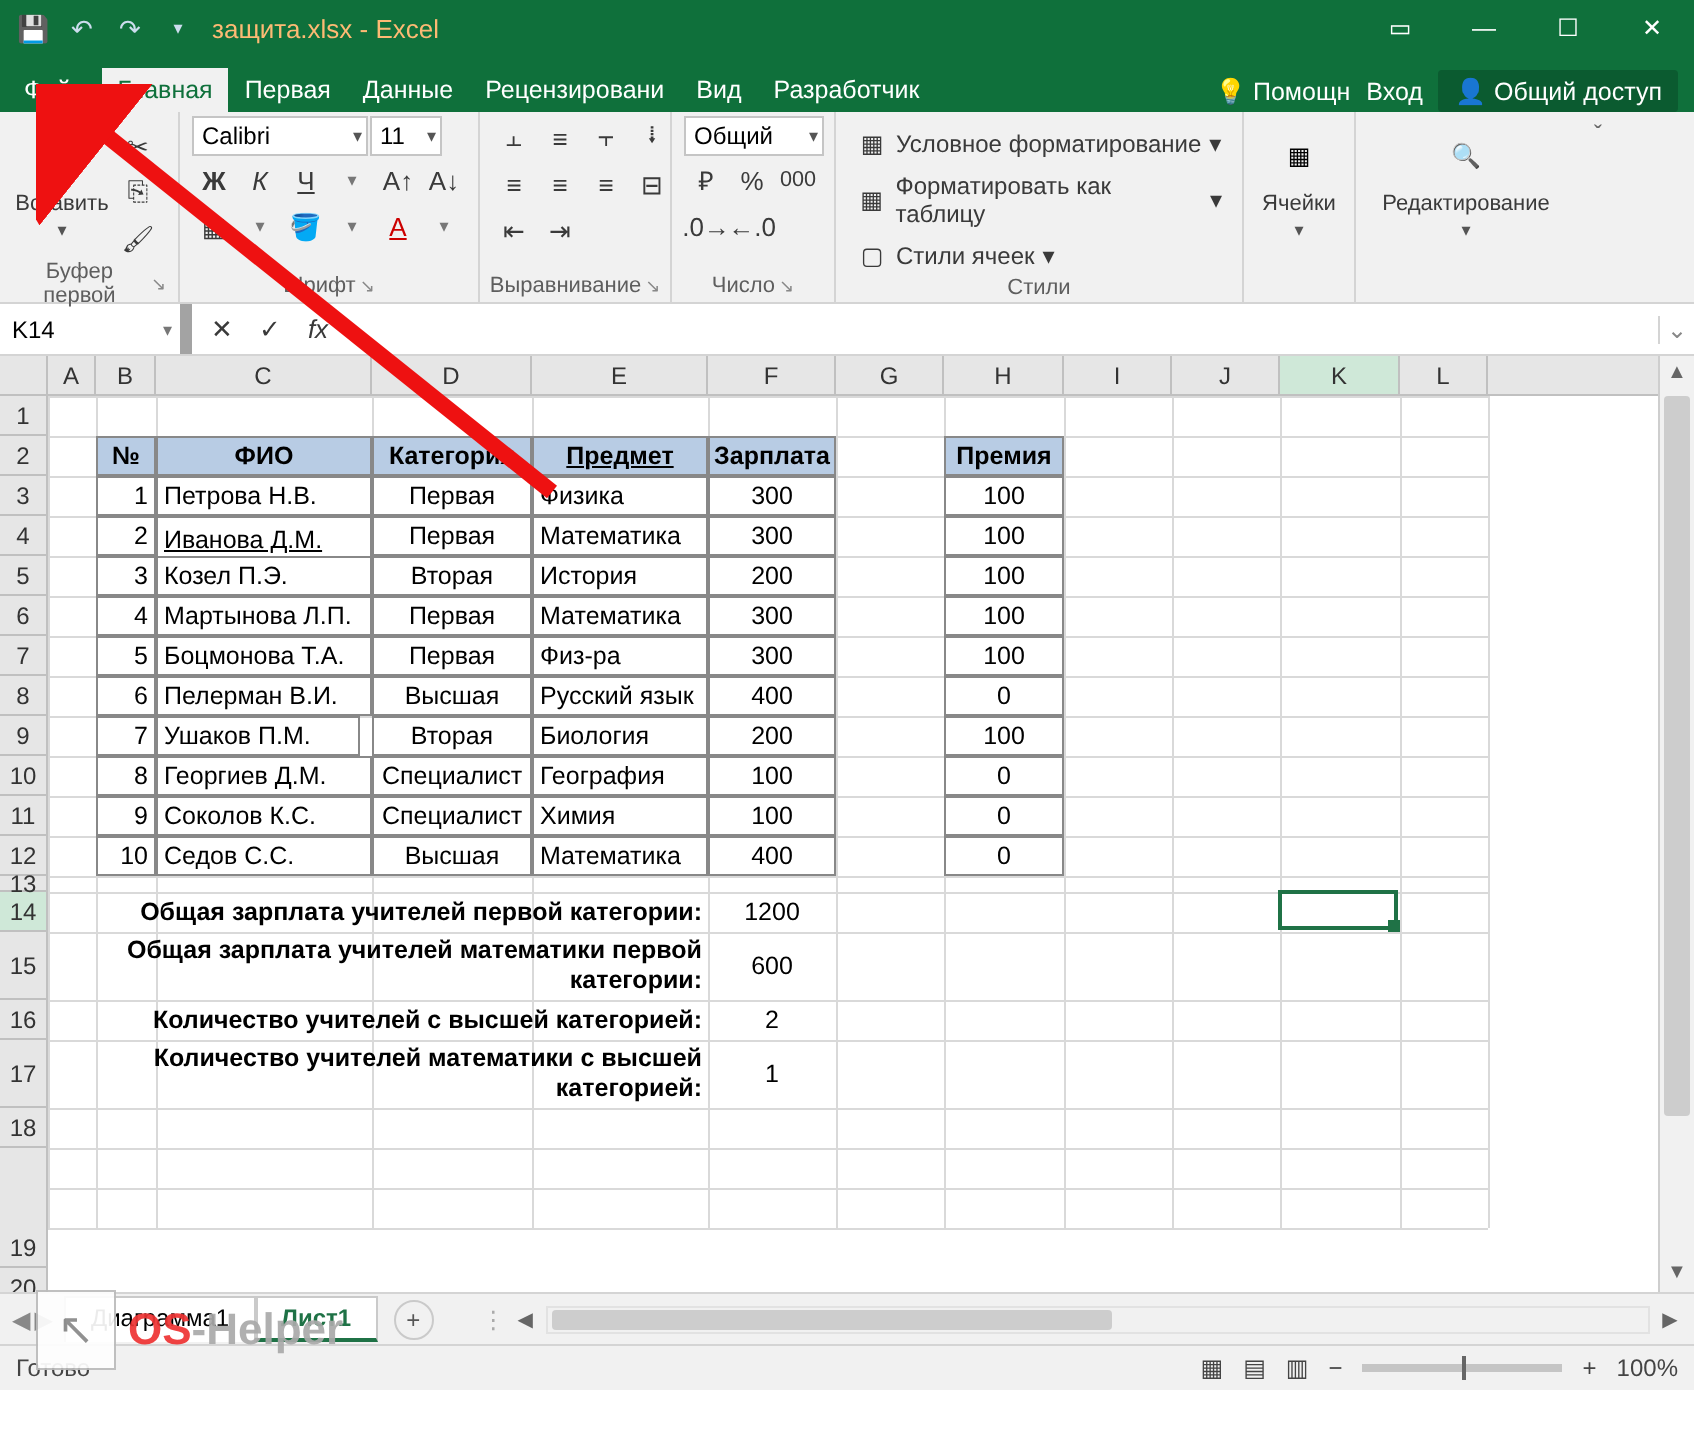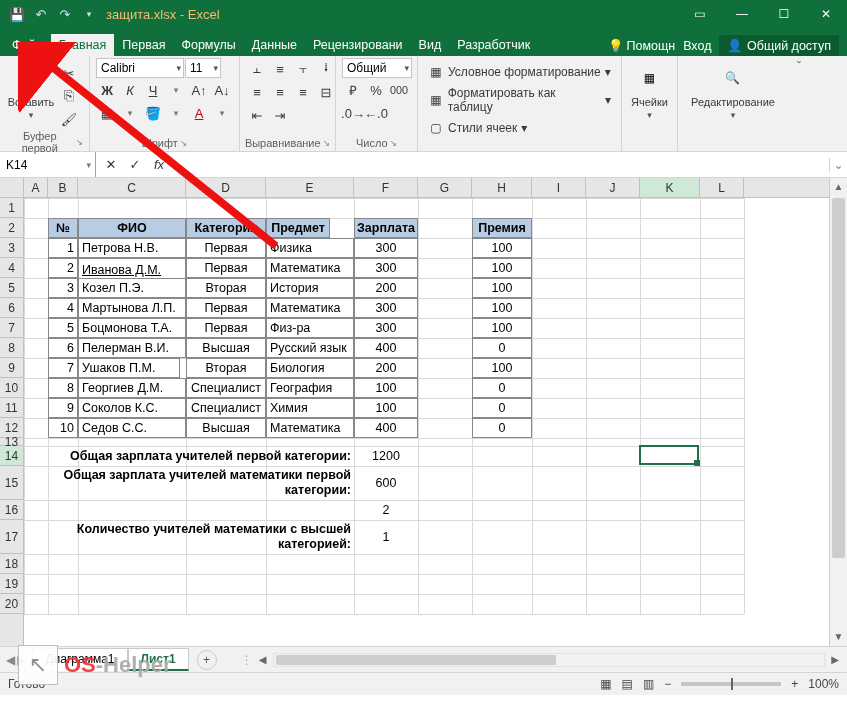--- a/index.html
+++ b/index.html
@@ -33,21 +33,21 @@
 .col { display: flex; flex-direction: column; gap: 1px; }
 .row { display: flex; gap: 1px; align-items: center; }
 .font-sel { border:1px solid #c5c5c5; background:#fff; height:20px; font-size:12px; padding:0 14px 0 4px; position:relative; display:flex; align-items:center; }
 .font-sel::after { content:"▾"; position:absolute; right:2px; font-size:9px; color:#555;}
 .glabel-d::after { content:" ↘"; font-size:9px; color:#888;}
 .styles-btn { display: flex; align-items: center; gap: 4px; font-size: 12px; color: #3a3a3a; padding: 2px 4px; }
 .styles-btn .ico { width:16px; height:16px; display:flex; align-items:center; justify-content:center; }
 
 
 .fxbar { height: 26px; border-bottom: 1px solid #d4d4d4; display: flex; align-items: center; background: #fff; }
-.namebox { width: 96px; border-right: 1px solid #a3a3a3; height: 100%; display: flex; align-items: center; padding: 0 6px; position: relative; font-size: 12px; }
+.namebox { width: 96px; border-right: 6px solid #a3a3a3; height: 100%; display: flex; align-items: center; padding: 0 6px; position: relative; font-size: 12px; }
 .namebox::after { content:"▾"; position:absolute; right:4px; font-size:9px; color:#777;}
 .fx-btns { display: flex; gap: 2px; padding: 0 4px; color: #b0b0b0; }
 .fx-input { flex: 1; padding: 0 6px; font-size: 12px; }
 
 
 .grid-wrap { position: relative; height: 468px; overflow: hidden; background: #fff; }
 .colhdrs { display:flex; height:20px; background:#e6e6e6; border-bottom:1px solid #c0c0c0; }
 .rowhdr-corner { width:24px; border-right:1px solid #c0c0c0; background:#e6e6e6;}
 .colhdr { border-right:1px solid #c0c0c0; text-align:center; font-size:12px; color:#333; line-height:20px; }
 .colhdr.sel { background:#cfe8d8; }
@@ -109,21 +109,20 @@
     <span class="winctl-btn">☐</span>
     <span class="winctl-btn">✕</span>
   </div>
 </div>
 
 <div class="tabs">
   <div id="tabs-holder" style="display: flex;">
       <div class="tab">Файл</div>
       <div class="tab active">Главная</div>
       <div class="tab">Первая</div>
-      <div class="tab">Формулы</div>
       <div class="tab">Данные</div>
       <div class="tab">Рецензировани</div>
       <div class="tab">Вид</div>
       <div class="tab">Разработчик</div>
     </div>
   <div class="tabs-right">
     <span class="help">💡 <span>Помощн</span></span>
     <span class="help">Вход</span>
     <span class="share">👤 <span>Общий доступ</span></span>
   </div>
@@ -207,20 +206,21 @@
       </div>
     </div>
     <div class="group-label glabel-d">Число</div>
   </div>
   <div class="group" style="width:204px">
     <div class="group-body col" style="padding-top:4px;gap:2px">
       <div class="styles-btn"><span class="ico">▦</span><span>Условное форматирование</span> ▾</div>
       <div class="styles-btn"><span class="ico">▦</span><span>Форматировать как таблицу</span> ▾</div>
       <div class="styles-btn"><span class="ico">▢</span><span>Стили ячеек</span> ▾</div>
     </div>
+    <div class="group-label">Стили</div>
   </div>
   <div class="group" style="width:56px">
     <div class="group-body">
         <div class="big-btn">
           <div class="icon-box">▦</div>
           <div class="lbl">Ячейки</div>
           <div style="font-size:9px;color:#555">▾</div>
         </div>
       </div>
     <div class="group-label">&nbsp;</div>
@@ -278,21 +278,21 @@
         <div class="rowhdr" style="height: 20px; line-height: 20px;">9</div>
         <div class="rowhdr" style="height: 20px; line-height: 20px;">10</div>
         <div class="rowhdr" style="height: 20px; line-height: 20px;">11</div>
         <div class="rowhdr" style="height: 20px; line-height: 20px;">12</div>
         <div class="rowhdr" style="height: 8px; line-height: 8px;">13</div>
         <div class="rowhdr sel" style="height: 20px; line-height: 20px;">14</div>
         <div class="rowhdr" style="height: 34px; line-height: 34px;">15</div>
         <div class="rowhdr" style="height: 20px; line-height: 20px;">16</div>
         <div class="rowhdr" style="height: 34px; line-height: 34px;">17</div>
         <div class="rowhdr" style="height: 20px; line-height: 20px;">18</div>
-        <div class="rowhdr" style="height: 20px; line-height: 20px;">19</div>
+        <div class="rowhdr" style="height: 20px; line-height: 20px; margin-top: 40px;">19</div>
         <div class="rowhdr" style="height: 20px; line-height: 20px;">20</div>
       </div>
     <div class="cells" id="cells">
         <div class="gl-v" style="left: 0px; top: 0px; width: 1px; height: 416px;"></div>
         <div class="gl-v" style="left: 24px; top: 0px; width: 1px; height: 416px;"></div>
         <div class="gl-v" style="left: 54px; top: 0px; width: 1px; height: 416px;"></div>
         <div class="gl-v" style="left: 162px; top: 0px; width: 1px; height: 416px;"></div>
         <div class="gl-v" style="left: 242px; top: 0px; width: 1px; height: 416px;"></div>
         <div class="gl-v" style="left: 330px; top: 0px; width: 1px; height: 416px;"></div>
         <div class="gl-v" style="left: 394px; top: 0px; width: 1px; height: 416px;"></div>
@@ -319,21 +319,21 @@
         <div class="gl-h" style="top: 268px; left: 0px; height: 1px; width: 720px;"></div>
         <div class="gl-h" style="top: 302px; left: 0px; height: 1px; width: 720px;"></div>
         <div class="gl-h" style="top: 322px; left: 0px; height: 1px; width: 720px;"></div>
         <div class="gl-h" style="top: 356px; left: 0px; height: 1px; width: 720px;"></div>
         <div class="gl-h" style="top: 376px; left: 0px; height: 1px; width: 720px;"></div>
         <div class="gl-h" style="top: 396px; left: 0px; height: 1px; width: 720px;"></div>
         <div class="gl-h" style="top: 416px; left: 0px; height: 1px; width: 720px;"></div>
         <div class="cell tblhdr" style="left: 24px; top: 20px; width: 30px; height: 20px; justify-content: center;">№</div>
         <div class="cell tblhdr" style="left: 54px; top: 20px; width: 108px; height: 20px; justify-content: center;">ФИО</div>
         <div class="cell tblhdr" style="left: 162px; top: 20px; width: 80px; height: 20px; justify-content: center;">Категория</div>
-        <div class="cell tblhdr" style="left: 242px; top: 20px; width: 64px; height: 20px; justify-content: center;">Предмет</div>
+        <div class="cell tblhdr" style="left: 242px; top: 20px; width: 88px; height: 20px; justify-content: center; text-decoration: underline;">Предмет</div>
         <div class="cell tblhdr" style="left: 330px; top: 20px; width: 64px; height: 20px; justify-content: center;">Зарплата</div>
         <div class="cell tblhdr" style="left: 448px; top: 20px; width: 60px; height: 20px; justify-content: center;">Премия</div>
         <div class="cell tcell" style="left: 24px; top: 40px; width: 30px; height: 20px; justify-content: flex-end;">1</div>
         <div class="cell tcell" style="left: 54px; top: 40px; width: 108px; height: 20px; justify-content: flex-start;">Петрова Н.В.</div>
         <div class="cell tcell" style="left: 162px; top: 40px; width: 80px; height: 20px; justify-content: center;">Первая</div>
         <div class="cell tcell" style="left: 242px; top: 40px; width: 88px; height: 20px; justify-content: flex-start;">Физика</div>
         <div class="cell tcell" style="left: 330px; top: 40px; width: 64px; height: 20px; justify-content: center;">300</div>
         <div class="cell tcell" style="left: 448px; top: 40px; width: 60px; height: 20px; justify-content: center;">100</div>
         <div class="cell tcell" style="left: 24px; top: 60px; width: 30px; height: 20px; justify-content: flex-end;">2</div>
         <div class="cell tcell" style="left: 54px; top: 60px; width: 108px; height: 24px; justify-content: flex-start; text-decoration: underline;">Иванова Д.М.</div>
@@ -386,20 +386,21 @@
         <div class="cell tcell" style="left: 24px; top: 220px; width: 30px; height: 20px; justify-content: flex-end;">10</div>
         <div class="cell tcell" style="left: 54px; top: 220px; width: 108px; height: 20px; justify-content: flex-start;">Седов С.С.</div>
         <div class="cell tcell" style="left: 162px; top: 220px; width: 80px; height: 20px; justify-content: center;">Высшая</div>
         <div class="cell tcell" style="left: 242px; top: 220px; width: 88px; height: 20px; justify-content: flex-start;">Математика</div>
         <div class="cell tcell" style="left: 330px; top: 220px; width: 64px; height: 20px; justify-content: center;">400</div>
         <div class="cell tcell" style="left: 448px; top: 220px; width: 60px; height: 20px; justify-content: center;">0</div>
         <div class="cell" style="left: 24px; top: 248px; width: 306px; height: 20px; justify-content: flex-end; font-weight: bold; white-space: normal; text-align: right; line-height: 15px;">Общая зарплата учителей первой категории:</div>
         <div class="cell " style="left: 330px; top: 248px; width: 64px; height: 20px; justify-content: center;">1200</div>
         <div class="cell" style="left: 24px; top: 268px; width: 306px; height: 34px; justify-content: flex-end; font-weight: bold; white-space: normal; text-align: right; line-height: 15px;">Общая зарплата учителей математики первой категории:</div>
         <div class="cell " style="left: 330px; top: 268px; width: 64px; height: 34px; justify-content: center;">600</div>
+        <div class="cell" style="left: 24px; top: 302px; width: 306px; height: 20px; justify-content: flex-end; font-weight: bold; white-space: normal; text-align: right; line-height: 15px;">Количество учителей с высшей категорией:</div>
         <div class="cell " style="left: 330px; top: 302px; width: 64px; height: 20px; justify-content: center;">2</div>
         <div class="cell" style="left: 24px; top: 322px; width: 306px; height: 34px; justify-content: flex-end; font-weight: bold; white-space: normal; text-align: right; line-height: 15px;">Количество учителей математики с высшей категорией:</div>
         <div class="cell " style="left: 330px; top: 322px; width: 64px; height: 34px; justify-content: center;">1</div>
         <div class="selcell" style="left: 615px; top: 247px; width: 60px; height: 20px;"></div>
       </div>
   </div>
   <div class="vscroll">
     <div class="arr" style="top:0">▲</div>
     <div class="thumb"></div>
     <div class="arr" style="bottom:0">▼</div>

